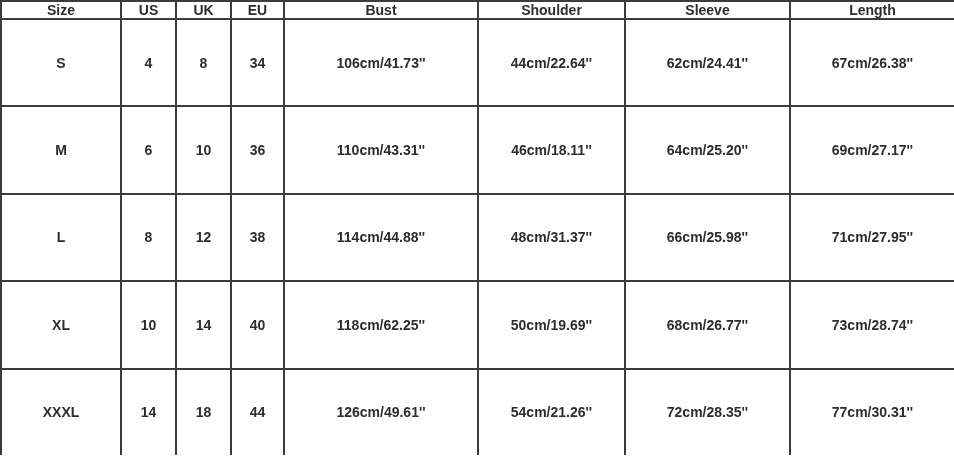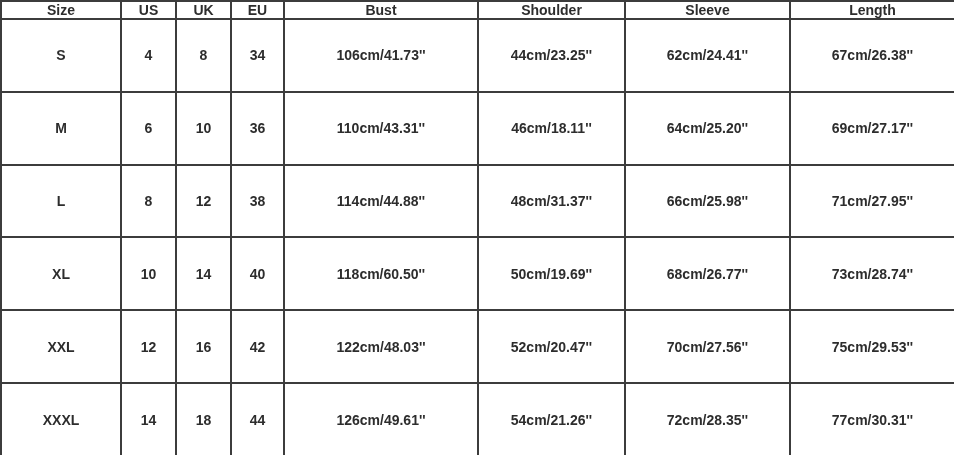--- a/index.html
+++ b/index.html
@@ -71,21 +71,21 @@
           <th>Length</th>
         </tr>
     </thead>
     <tbody id="table-body">
         <tr>
           <td>S</td>
           <td>4</td>
           <td>8</td>
           <td>34</td>
           <td>106cm/41.73''</td>
-          <td>44cm/23.25''</td>
+          <td>44cm/22.64''</td>
           <td>62cm/24.41''</td>
           <td>67cm/26.38''</td>
         </tr>
         <tr>
           <td>M</td>
           <td>6</td>
           <td>10</td>
           <td>36</td>
           <td>110cm/43.31''</td>
           <td>46cm/18.11''</td>
@@ -100,34 +100,24 @@
           <td>114cm/44.88''</td>
           <td>48cm/31.37''</td>
           <td>66cm/25.98''</td>
           <td>71cm/27.95''</td>
         </tr>
         <tr>
           <td>XL</td>
           <td>10</td>
           <td>14</td>
           <td>40</td>
-          <td>118cm/60.50''</td>
+          <td>118cm/62.25''</td>
           <td>50cm/19.69''</td>
           <td>68cm/26.77''</td>
           <td>73cm/28.74''</td>
-        </tr>
-        <tr>
-          <td>XXL</td>
-          <td>12</td>
-          <td>16</td>
-          <td>42</td>
-          <td>122cm/48.03''</td>
-          <td>52cm/20.47''</td>
-          <td>70cm/27.56''</td>
-          <td>75cm/29.53''</td>
         </tr>
         <tr>
           <td>XXXL</td>
           <td>14</td>
           <td>18</td>
           <td>44</td>
           <td>126cm/49.61''</td>
           <td>54cm/21.26''</td>
           <td>72cm/28.35''</td>
           <td>77cm/30.31''</td>

